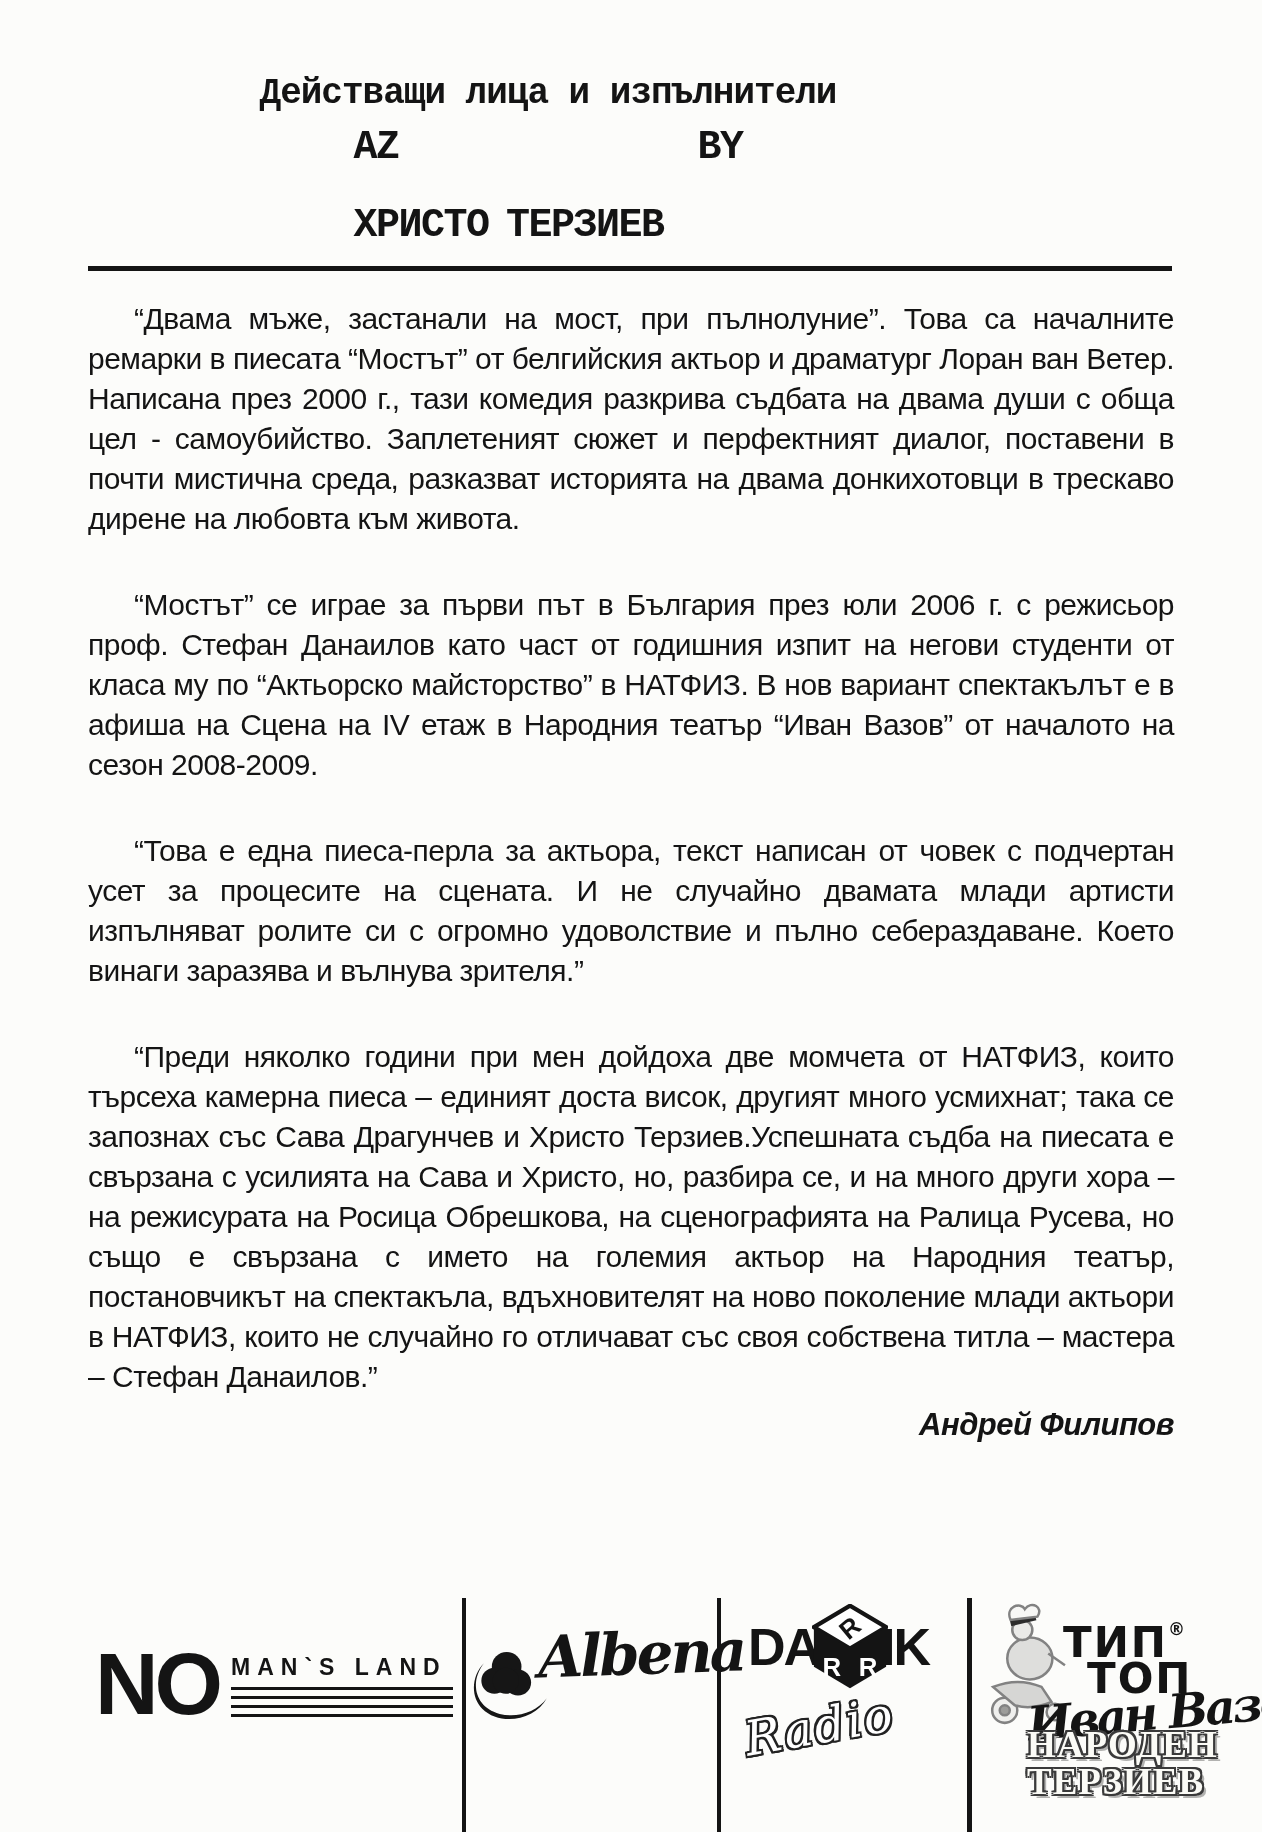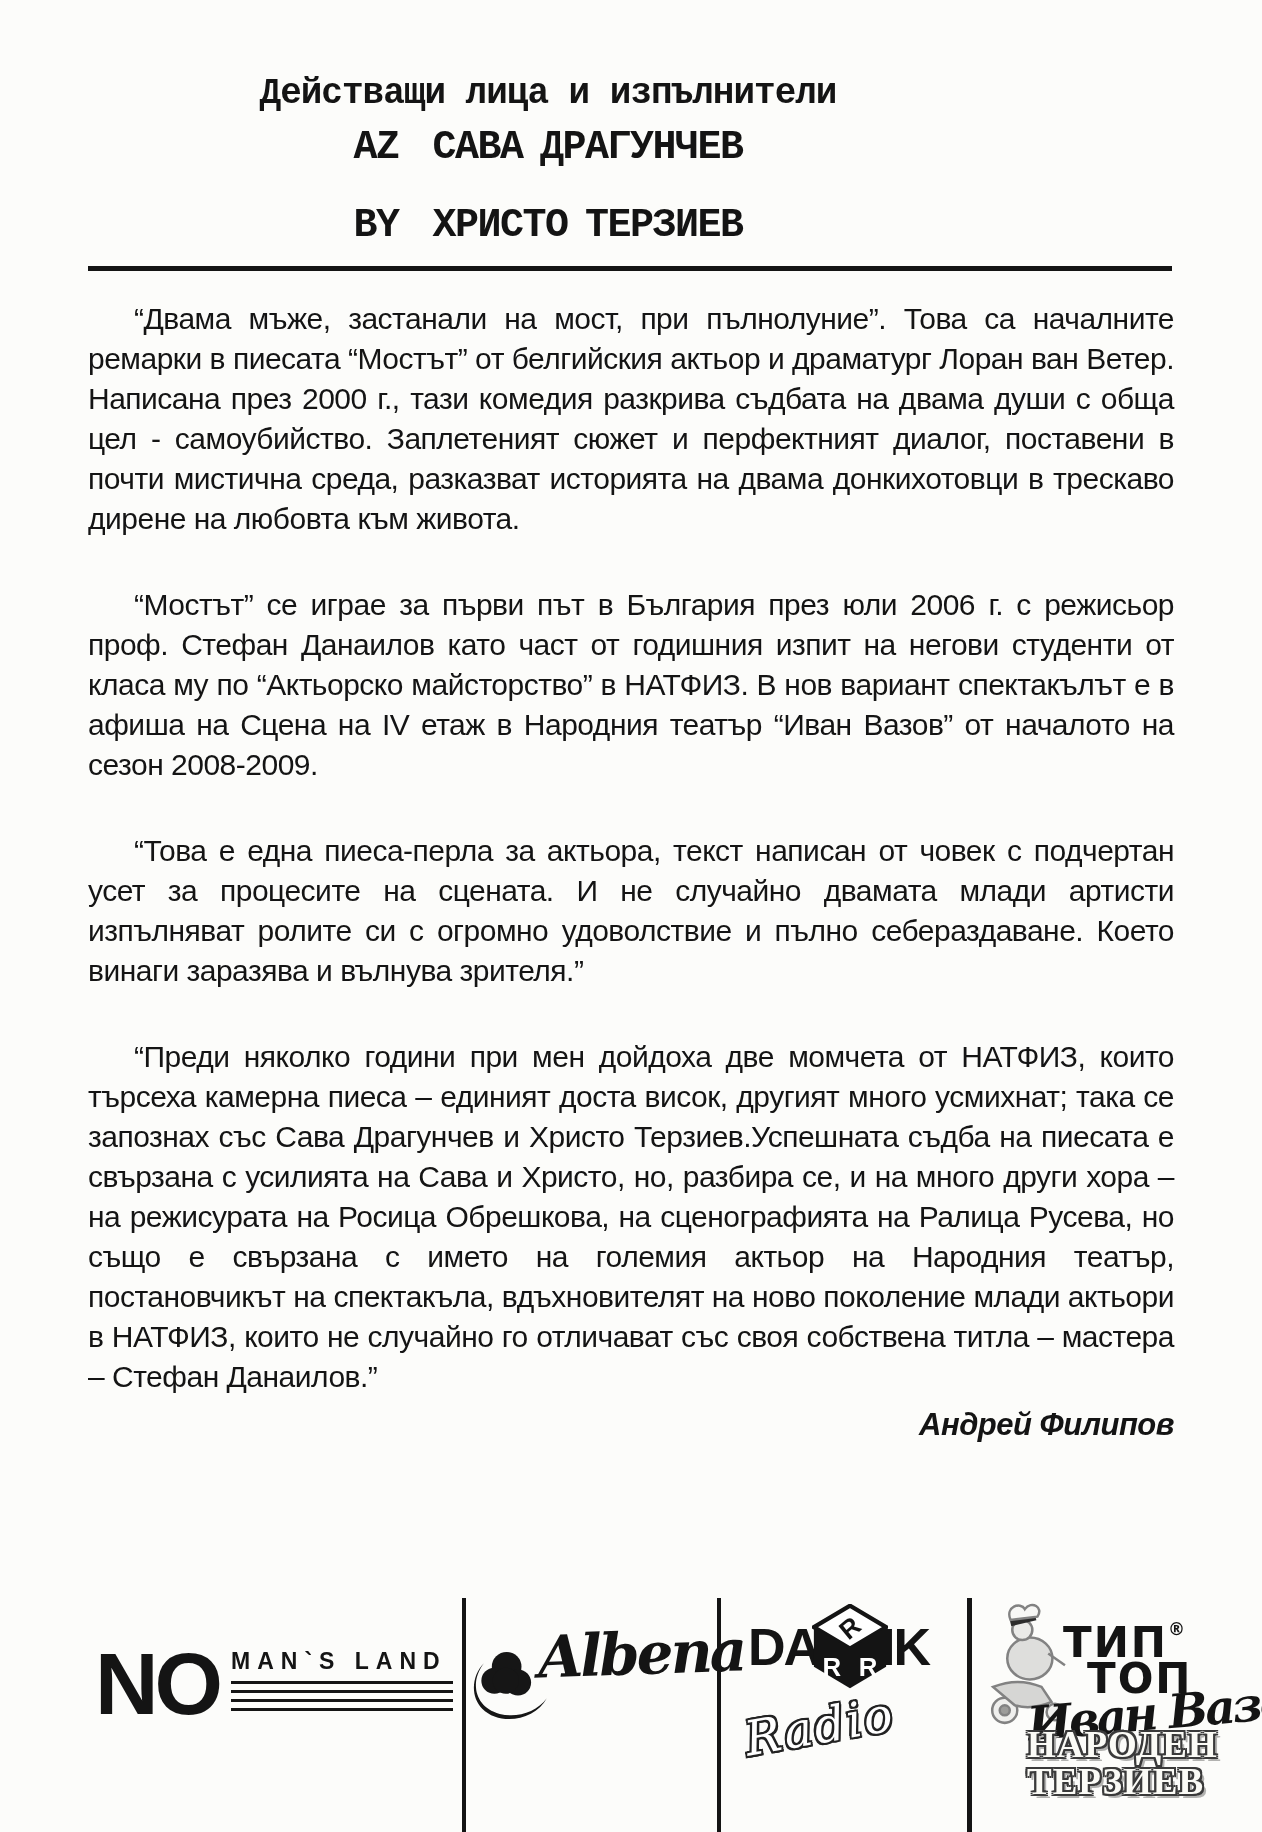--- a/index.html
+++ b/index.html
@@ -32,21 +32,21 @@
   }
   
   .sponsors{position:absolute;left:0;top:1596px;width:1060px;height:236px;}
   .vdiv{position:absolute;top:2px;bottom:0;background:#141414;}
   .vdiv.d1{left:462px;width:4px;}
   .vdiv.d2{left:717px;width:4px;}
   .vdiv.d3{left:967px;width:5px;}
   
   .nml{position:absolute;left:95px;top:52px;display:flex;align-items:flex-start;}
   .nml-no{font-size:88px;font-weight:bold;letter-spacing:-4px;line-height:72px;}
-  .nml-right{margin-left:12px;width:222px;}
+  .nml-right{margin-left:12px;margin-top:6px;width:222px;}
   .nml-small{font-size:23px;font-weight:bold;letter-spacing:7px;white-space:nowrap;}
   .nml-lines{margin-top:6px;height:31px;
     background:repeating-linear-gradient(#141414 0 3px, transparent 3px 9px);}
   
   .albena{position:absolute;left:470px;top:18px;width:245px;height:120px;}
   .albena svg{position:absolute;left:0;top:28px;}
   .albena-script{
     position:absolute;left:68px;top:6px;
     font-family:"DejaVu Serif", serif;font-style:italic;font-weight:bold;
     font-size:58px;letter-spacing:-3px;transform:rotate(-2deg);
@@ -89,21 +89,20 @@
 </style>
 </head>
 <body>
 
 <div class="page">
 
   <header class="heading">
     <div class="title">Действащи лица и изпълнители</div>
     <div class="cast-grid">
       <span>AZ</span>
-      <span>САВА ДРАГУНЧЕВ</span>
       <span>BY</span>
       <span>ХРИСТО ТЕРЗИЕВ</span>
     </div>
   </header>
 
   <hr class="rule">
 
   <main class="body-text">
     <p>“Двама мъже, застанали на мост, при пълнолуние”. Това са началните ремарки в пиесата “Мостът” от белгийския актьор и драматург Лоран ван Ветер. Написана през 2000 г., тази комедия разкрива съдбата на двама души с обща цел - самоубийство. Заплетеният сюжет и перфектният диалог, поставени в почти мистична среда, разказват историята на двама донкихотовци в трескаво дирене на любовта към живота.</p>
     <p class="gap">“Мостът” се играе за първи път в България през юли 2006 г. с режисьор проф. Стефан Данаилов като част от годишния изпит на негови студенти от класа му по “Актьорско майсторство” в НАТФИЗ. В нов вариант спектакълът е в афиша на Сцена на IV етаж в Народния театър “Иван Вазов” от началото на сезон 2008-2009.</p>

